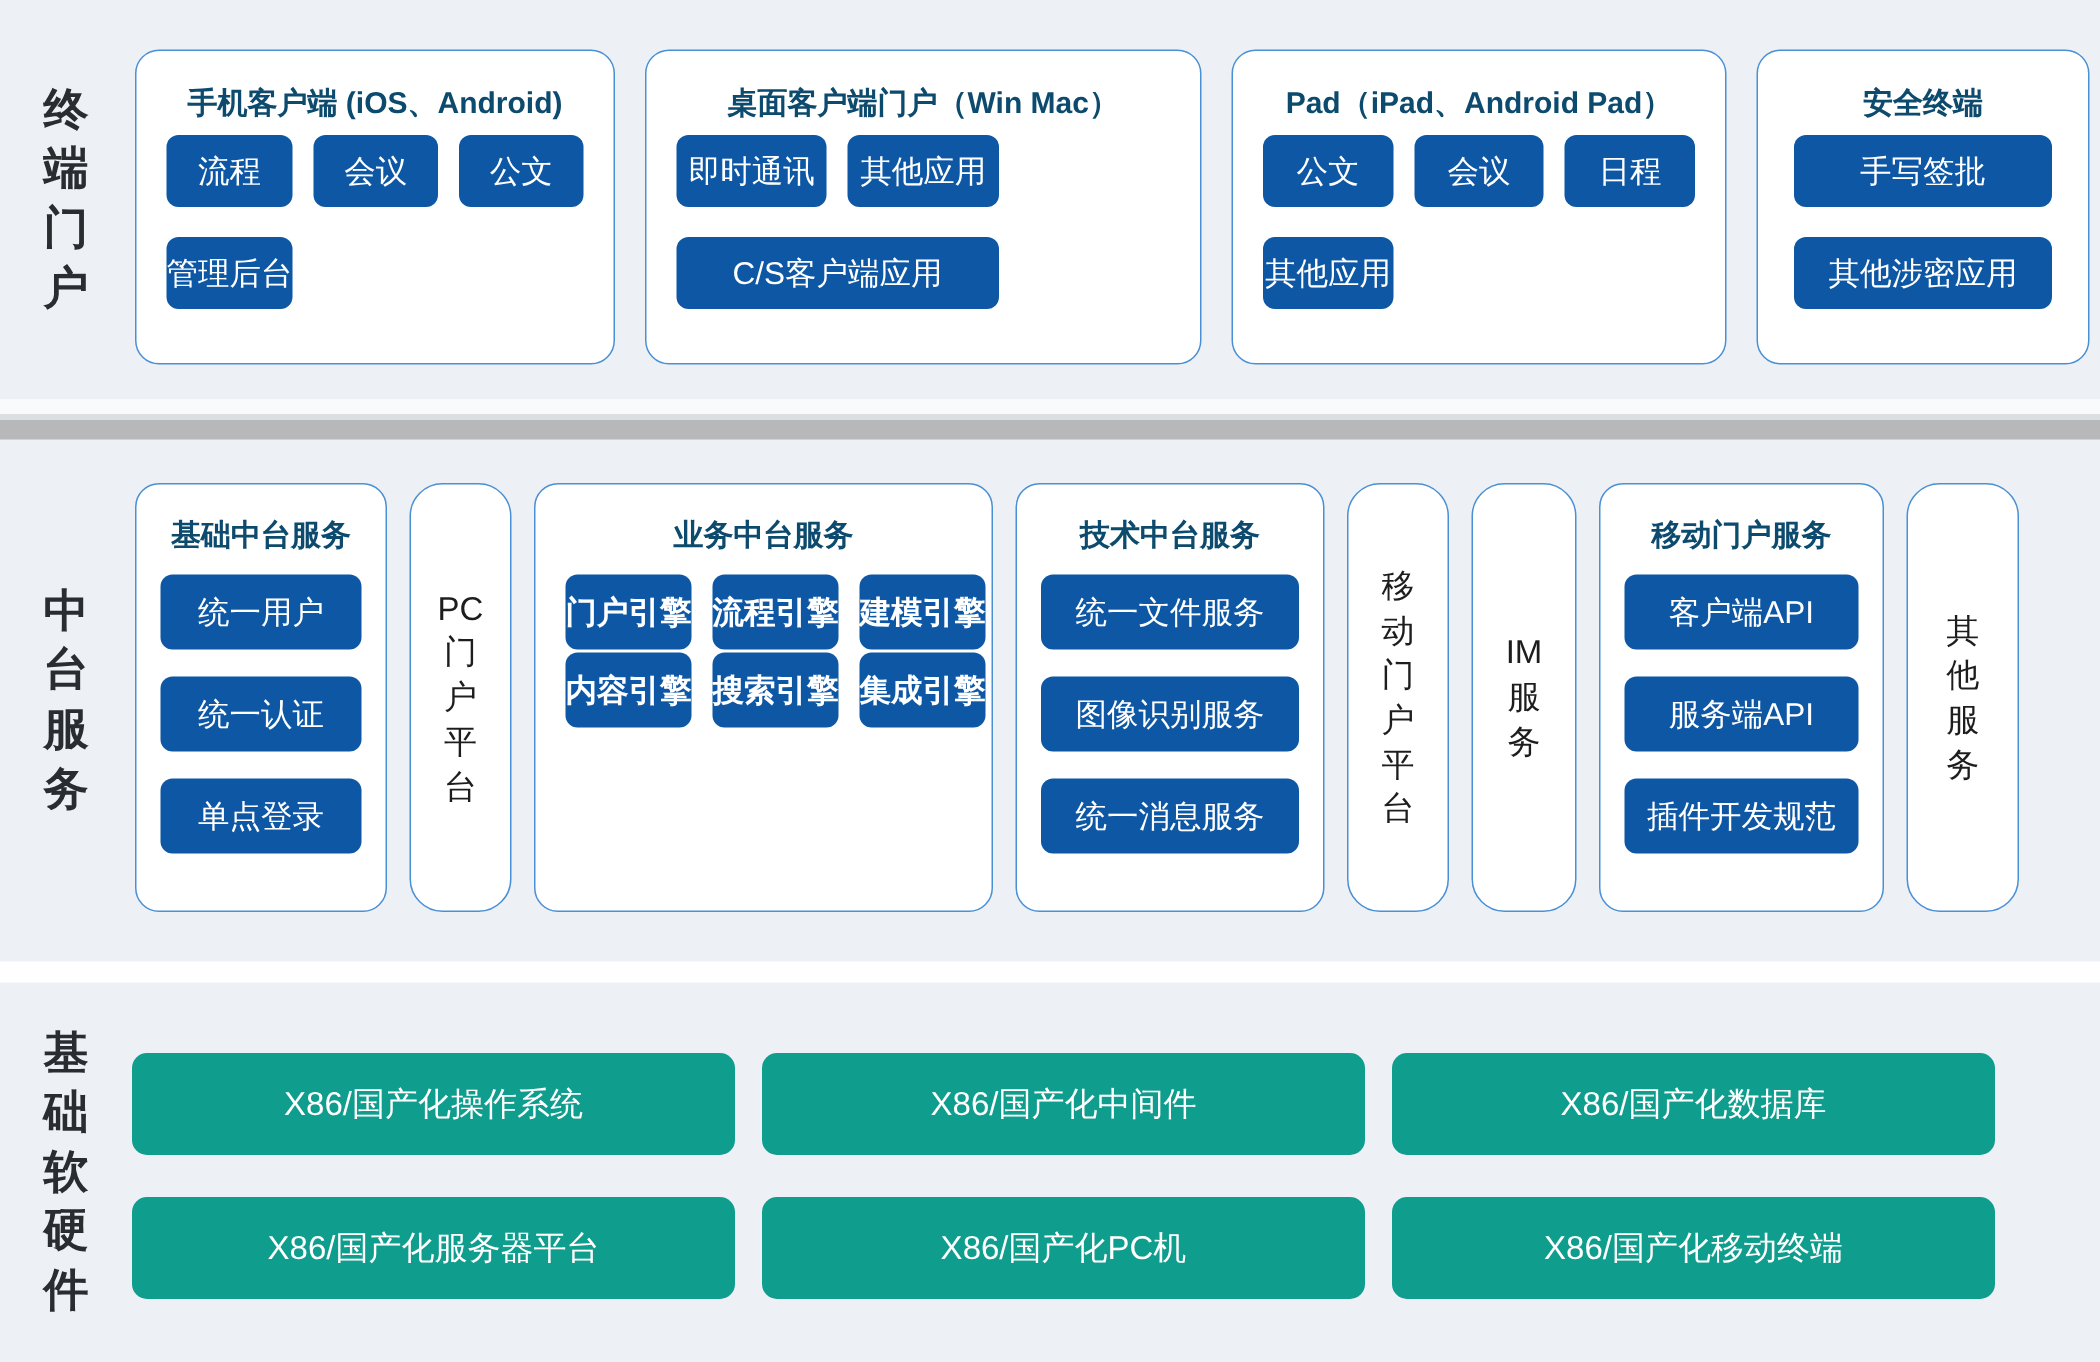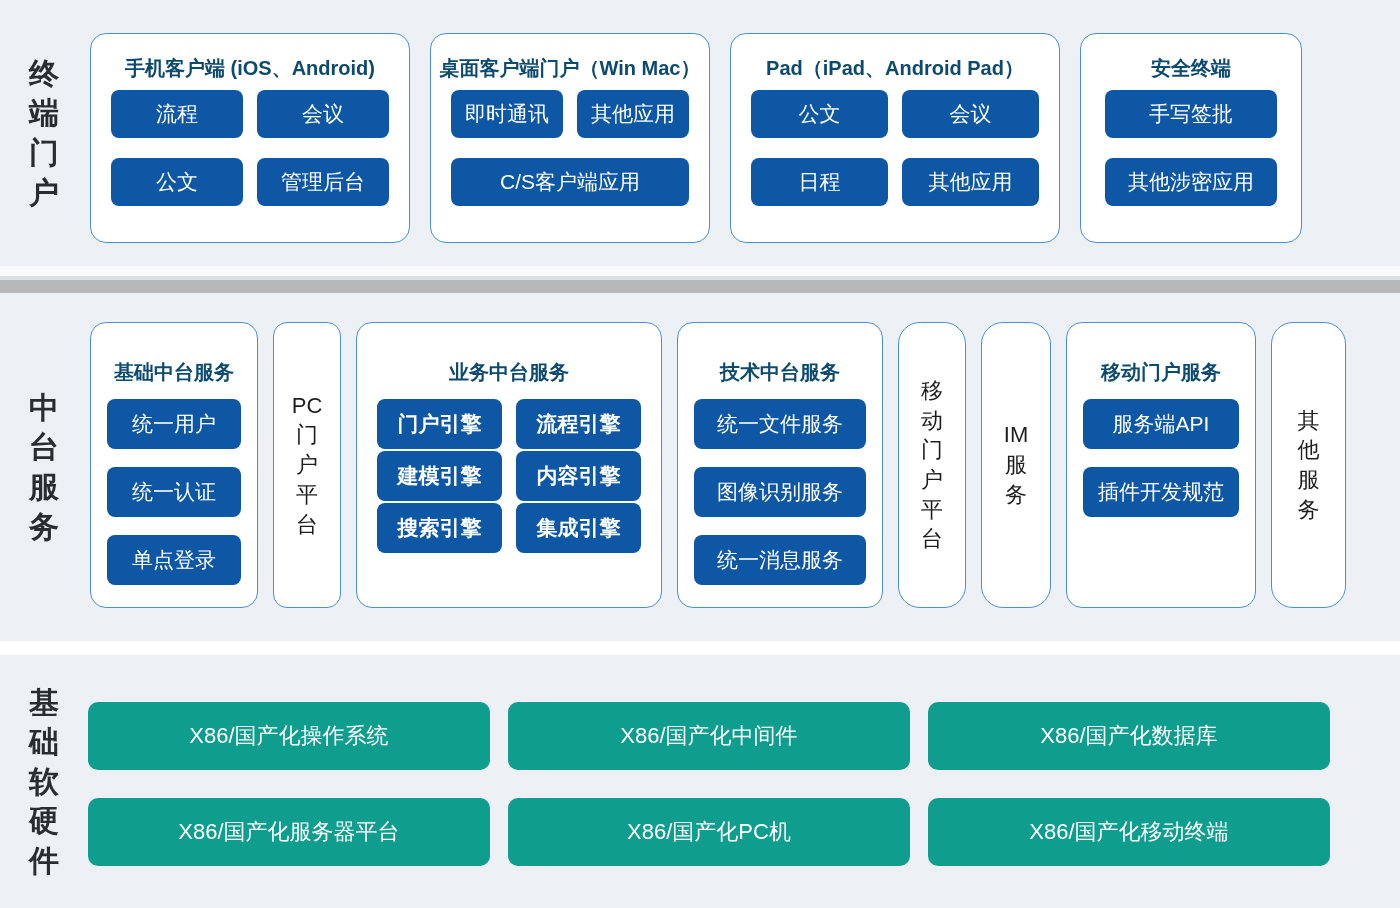--- a/index.html
+++ b/index.html
@@ -16,56 +16,56 @@
     font-weight:bold; font-size:30px; line-height:1.32; color:#2a2d30;
   }
   
   .layer1 { height:266px; }
   .cards1 { flex:1; display:flex; gap:20px; padding:33px 48px 0 2px; }
   .card {
     background:#ffffff; border:1.5px solid #4a90d5; border-radius:16px;
     box-sizing:border-box;
   }
   .cards1 .card { height:210px; padding:12px 20px 0; }
-  .c1 { width:320px; } .c2 { width:280px; } .c3 { width:330px; } .c4 { width:222px; }
+  .c1 { width:320px; } .c2 { width:371px; } .c3 { width:330px; } .c4 { width:222px; }
   .card-title {
     height:44px; display:flex; align-items:center; justify-content:center;
     font-size:20px; font-weight:bold; color:#0c4a6e; white-space:nowrap;
   }
-  .grid2 { display:grid; grid-template-columns:1fr 1fr; gap:20px 14px; }
+  .grid2 { display:grid; grid-template-columns:1fr 1fr 1fr; gap:20px 14px; }
   .col1  { display:flex; flex-direction:column; gap:20px; }
   .btn {
     background:#0d57a5; color:#ffffff; border-radius:8px;
     display:flex; align-items:center; justify-content:center;
     height:48px; font-size:21px; white-space:nowrap;
   }
   .span2 { grid-column:1 / span 2; }
   .c4 .col1 { padding:0 4px;justify-content:center; }
   
   .sep-a { height:10px; background:#f8fafc; }
   .sep-b { height:4px;  background:#dcdfe1; }
   .sep-c { height:13px; background:#b6b8ba; }
   .sep-d { height:14px; background:#ffffff; }
   
   .layer2 { height:348px; }
   .cards2 { flex:1; display:flex; gap:15px; padding:29px 50px 0 2px; }
-  .cards2 .card { height:286px; padding:28px 16px 0; }
+  .cards2 .card { height:286px; padding:12px 16px 0; }
   .cards2 .card-title { height:42px; margin-bottom:6px; }
   .cards2 .btn { height:50px; }
   .cards2 .col1 { gap:18px; }
   .cards2 .grid2 { gap:2px 14px;font-weight:bold; }
   .m-basic { width:168px; }
   .m-biz   { width:306px; padding-left:20px !important; padding-right:20px !important; }
   .m-tech  { width:206px; }
   .m-mps   { width:190px; }
   .narrow {
     display:flex; align-items:center; justify-content:center;
     border-radius:22px; padding:0 !important;
   }
-  .n-pc { width:68px;border-radius:14px; } .n-mp { width:68px; } .n-im { width:70px; } .n-other { width:75px; }
+  .n-pc { width:68px; } .n-mp { width:68px; } .n-im { width:70px; } .n-other { width:75px; }
   .narrow .vlabel {
     display:flex; flex-direction:column; align-items:center;
     font-size:22px; line-height:1.35; color:#1d1d1d; font-weight:normal;
   }
   
   .layer3 { height:253px; }
   .cards3 {
     flex:1; display:grid; grid-template-columns:1fr 1fr 1fr;
     grid-template-rows:68px 68px; gap:28px 18px; padding:47px 70px 0 0;
   }
@@ -201,20 +201,21 @@
         <div class="vlabel">
             <span>IM</span>
             <span>服</span>
             <span>务</span>
           </div>
       </div>
 
       <div class="card m-mps">
         <div class="card-title">移动门户服务</div>
         <div class="col1">
+          <div class="btn">客户端API</div>
           <div class="btn">服务端API</div>
           <div class="btn">插件开发规范</div>
         </div>
       </div>
 
       <div class="card narrow n-other">
         <div class="vlabel">
             <span>其</span>
             <span>他</span>
             <span>服</span>

